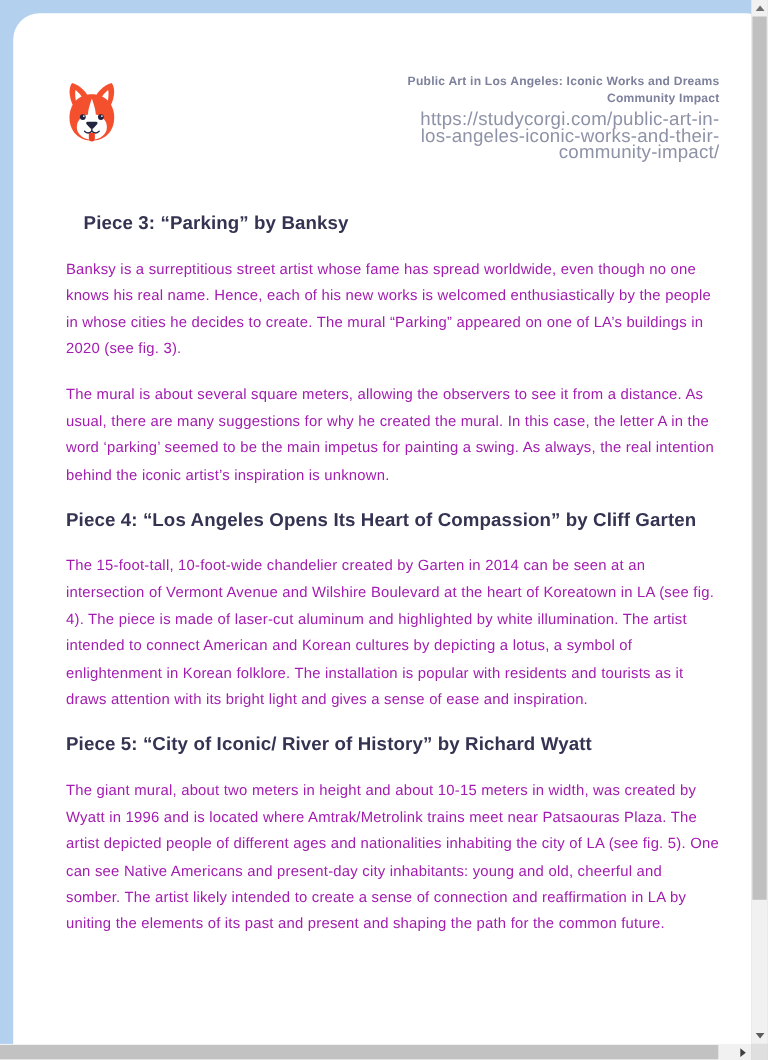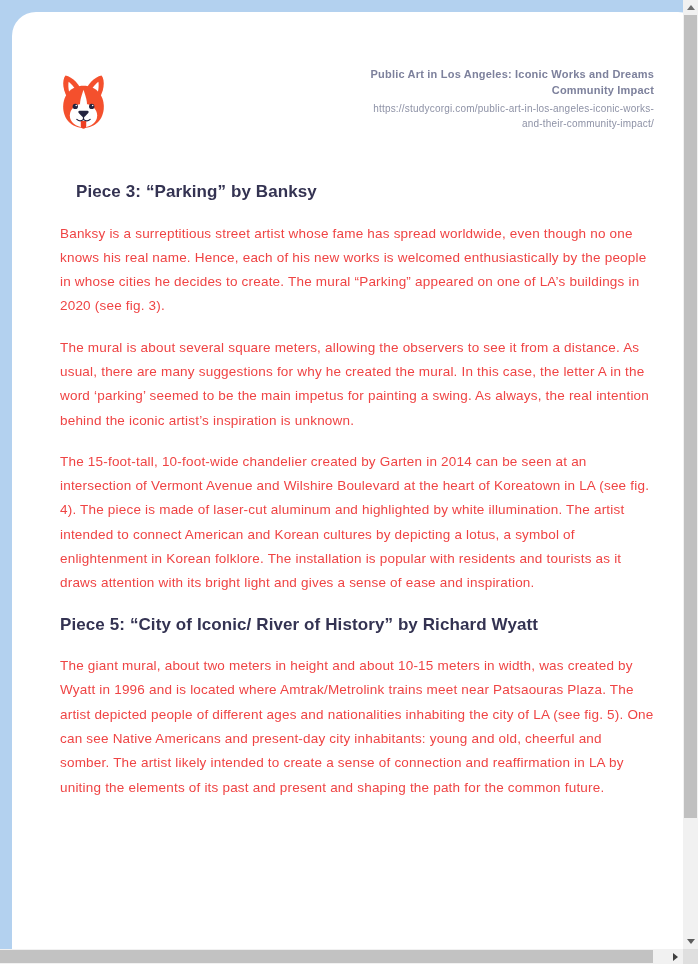--- a/index.html
+++ b/index.html
@@ -58,40 +58,40 @@
   }
   .doc-title {
     font-size: 11px;
     font-weight: 700;
     color: #7d819c;
     line-height: 16px;
     letter-spacing: 0.2px;
     margin-bottom: 3px;
   }
   .doc-url {
-    font-size: 10px;
+    font-size: 17px;
     color: #8e92a6;
     line-height: 15px;
     letter-spacing: 0.2px;
     word-break: break-word;
     margin-left: 16px;
   }
   .card h2 {
     margin: 17px 0 0;
     font-size: 17px;
     font-weight: 700;
     color: #343352;
     line-height: 24.5px;
     letter-spacing: 0.1px;
   }
   .card h2.first { margin-top: 45px; margin-left: 16px; }
   .card p {
     margin: 17px 0 0;
     font-size: 13.5px;
-    color: #ef4444;
+    color: #a21caf;
     line-height: 24.3px;
     letter-spacing: 0.2px;
     text-align: left;
   }
   
   .vscroll {
     position: absolute;
     left: 683px; top: 0;
     width: 15px; height: 949px;
     background: #f1f1f1;
@@ -181,20 +181,21 @@
       <div class="doc-meta">
         <div class="doc-title">Public Art in Los Angeles: Iconic Works and Dreams Community Impact</div>
         <div class="doc-url">https://studycorgi.com/public-art-in-los-angeles-iconic-works-and-their-community-impact/</div>
       </div>
     </div>
 
     <h2 class="first">Piece 3: “Parking” by Banksy</h2>
     <p>Banksy is a surreptitious street artist whose fame has spread worldwide, even though no one knows his real name. Hence, each of his new works is welcomed enthusiastically by the people in whose cities he decides to create. The mural “Parking” appeared on one of LA’s buildings in 2020 (see fig. 3).</p>
     <p>The mural is about several square meters, allowing the observers to see it from a distance. As usual, there are many suggestions for why he created the mural. In this case, the letter A in the word ‘parking’ seemed to be the main impetus for painting a swing. As always, the real intention behind the iconic artist’s inspiration is unknown.</p>
 
+    <h2>Piece 4: “Los Angeles Opens Its Heart of Compassion” by Cliff Garten</h2>
     <p>The 15-foot-tall, 10-foot-wide chandelier created by Garten in 2014 can be seen at an intersection of Vermont Avenue and Wilshire Boulevard at the heart of Koreatown in LA (see fig. 4). The piece is made of laser-cut aluminum and highlighted by white illumination. The artist intended to connect American and Korean cultures by depicting a lotus, a symbol of enlightenment in Korean folklore. The installation is popular with residents and tourists as it draws attention with its bright light and gives a sense of ease and inspiration.</p>
 
     <h2>Piece 5: “City of Iconic/ River of History” by Richard Wyatt</h2>
     <p>The giant mural, about two meters in height and about 10-15 meters in width, was created by Wyatt in 1996 and is located where Amtrak/Metrolink trains meet near Patsaouras Plaza. The artist depicted people of different ages and nationalities inhabiting the city of LA (see fig. 5). One can see Native Americans and present-day city inhabitants: young and old, cheerful and somber. The artist likely intended to create a sense of connection and reaffirmation in LA by uniting the elements of its past and present and shaping the path for the common future.</p>
 
   </div>
 </div>
 
 <div class="vscroll">
   <div class="btn-up">

